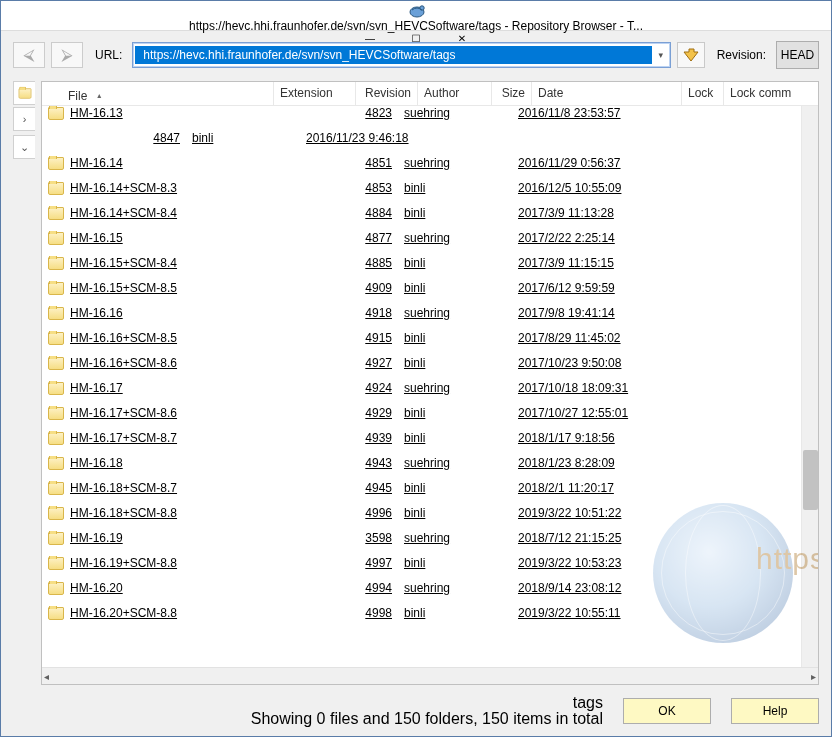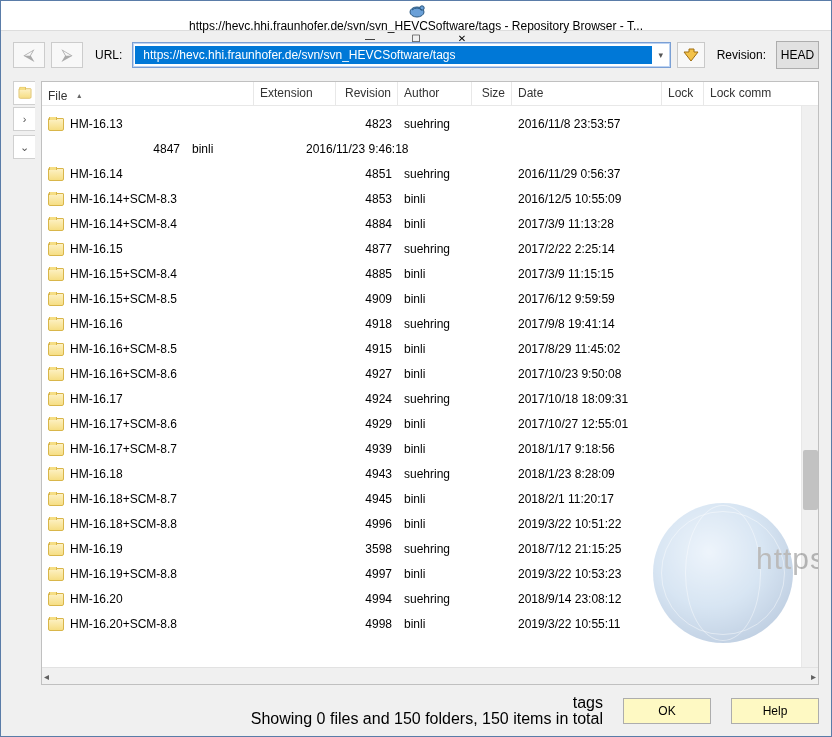--- a/index.html
+++ b/index.html
@@ -53,27 +53,27 @@
     width:24px; display:flex; flex-direction:column; gap:2px; margin-right:4px;
   }
   .side-tab {
     width:22px; height:24px; border:1px solid #d0d0d0; border-right:none; background:#fff; display:flex; align-items:center; justify-content:center; color:#888; font-size:11px;
   }
   .side-tab.arrow { color:#555; }
   .list-panel {
     flex:1; border:1px solid #c0c0c0; background:#fff; display:flex; flex-direction:column; overflow:hidden; position:relative;
   }
   .list-header {
-    display:flex; background:#fff; border-bottom:1px solid #e8e8e8; height:24px; overflow:hidden;
+    display:flex; background:#fff; border-bottom:1px solid #e8e8e8; height:24px; overflow:hidden;padding-left:20px;
   }
   .col-h {
     border-right:1px solid #e8e8e8; padding:4px 6px 0 6px; font-size:12px; color:#333; white-space:nowrap; overflow:hidden;
   }
   .list-body { flex:1; overflow:hidden; position:relative; }
-  .row { display:flex; height:25px; align-items:flex-end; }
+  .row { display:flex; height:25px; align-items:flex-start;text-decoration:underline; }
   .cell { padding:0 6px; white-space:nowrap; overflow:hidden; font-size:12px; }
   .c-file { width:212px; display:flex; align-items:center; gap:6px;}
   .c-ext { width:82px; }
   .c-rev { width:62px; text-align:right; }
   .c-auth { width:74px; }
   .c-size { width:40px; text-align:right;}
   .c-date { width:150px; }
   .c-lock { width:42px; }
   .c-lcomm { width:90px; }
   .folder-ico {
@@ -96,21 +96,21 @@
     display:flex; align-items:center; justify-content:center;
   }
   .globe{
     width:140px;height:140px;border-radius:50%;
     background: radial-gradient(circle at 40% 35%, #cfe2f6 0%, #8fb6dd 45%, #4b77ad 80%);
     position:relative; display:flex; align-items:center; justify-content:center;
   }
   .globe:before,.globe:after{content:"";position:absolute;border:1px solid rgba(255,255,255,.45);border-radius:50%;}
   .globe:before{inset:8px;}
   .globe:after{left:32px;right:32px;top:2px;bottom:2px;}
-  .globe-text{ position:absolute; right:-18px; top:44px; font-size:30px; color:#404040; font-weight:500; letter-spacing:1px;}
+  .globe-text{ position:absolute; right:-18px; top:44px; font-size:30px; color:#a16207; font-weight:500; letter-spacing:1px;}
   .footer {
     height:52px; background:#f0f0f0; padding:6px 12px 10px 12px; display:flex; align-items:center; justify-content:flex-end; gap:20px;
   }
   .footer-text { text-align:right; line-height:16px; font-size:16px; color:#000; flex:1;}
   .btn {
     width:88px; height:26px; border:1px solid #adadad; background:#fef9c3; text-align:center; line-height:24px; font-size:12px;
   }
   .sort-ind { font-size:8px; color:#666; margin-left:4px; vertical-align:top;}
   .tortoise-svg { width:18px; height:18px; }
 </style>

